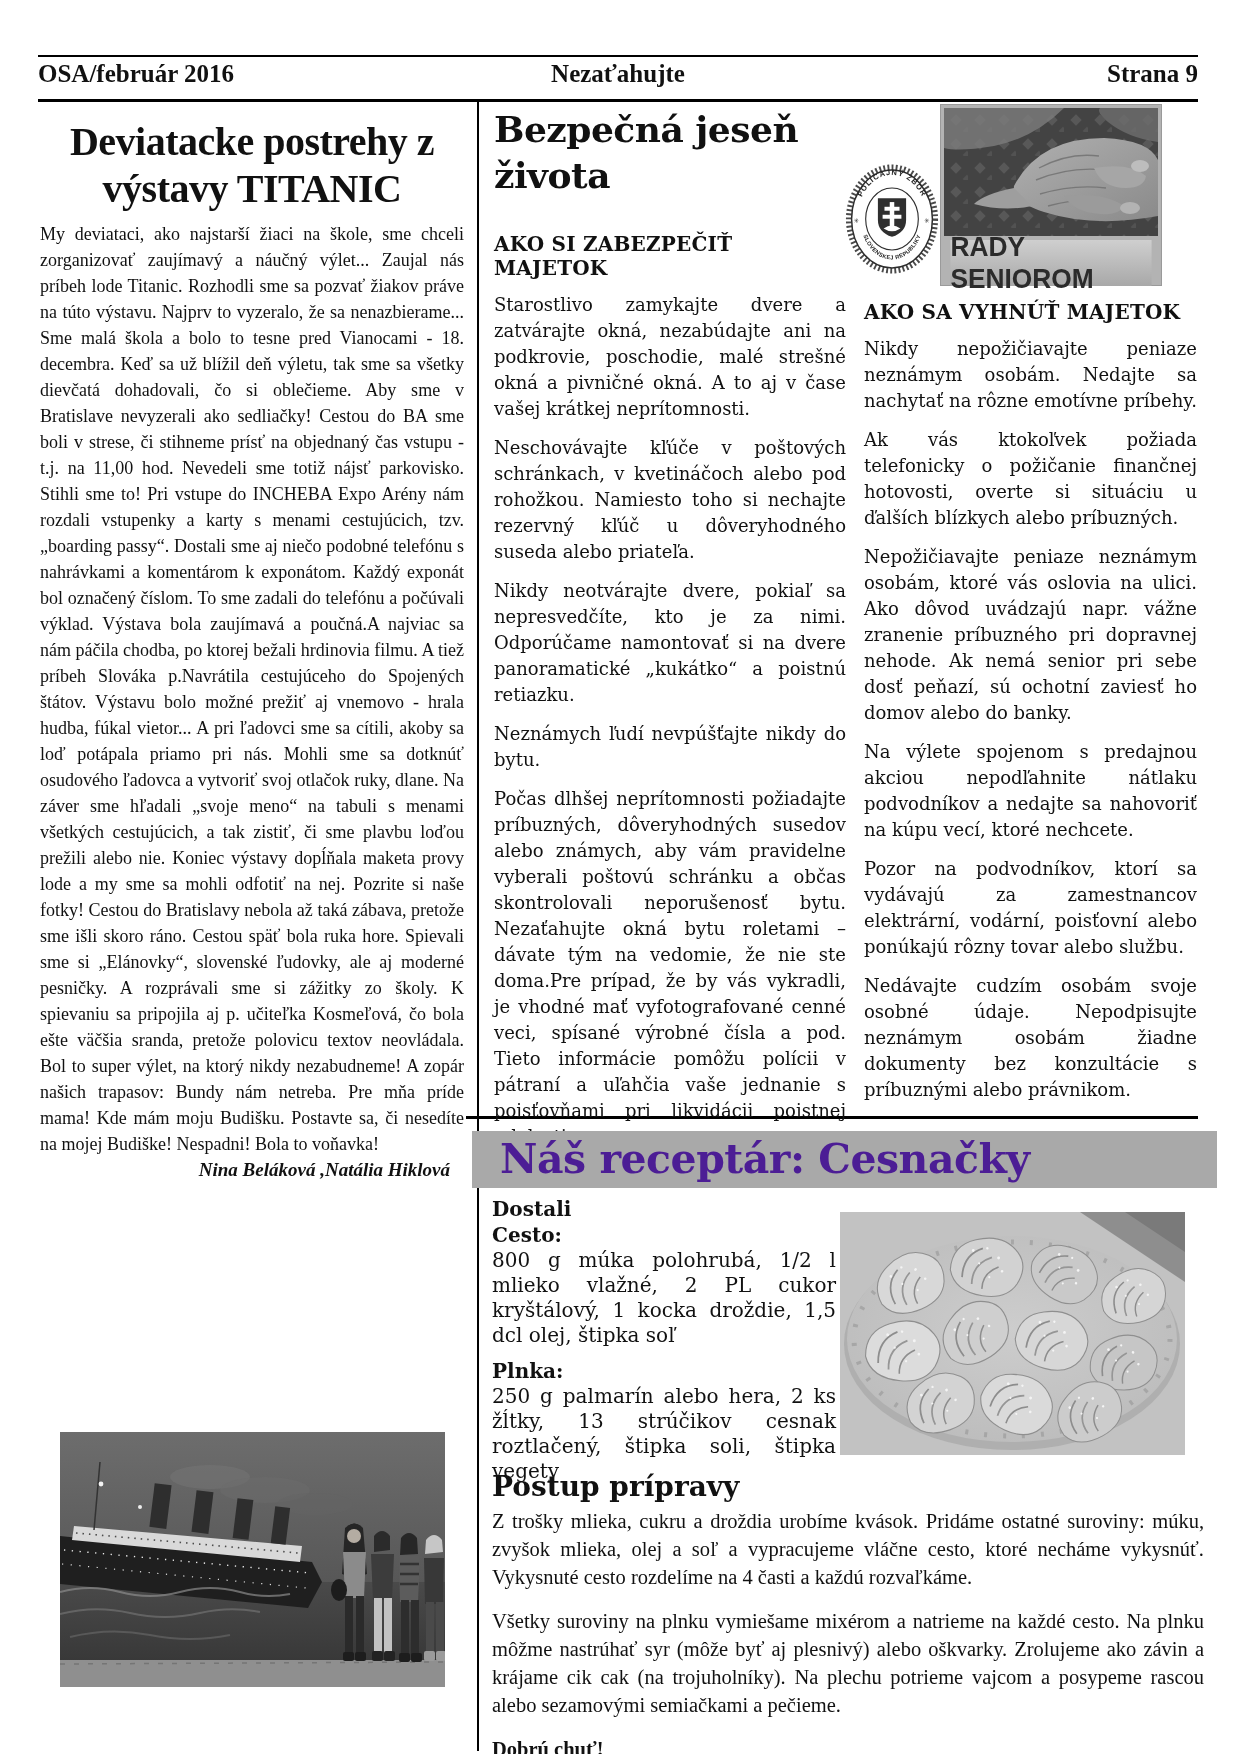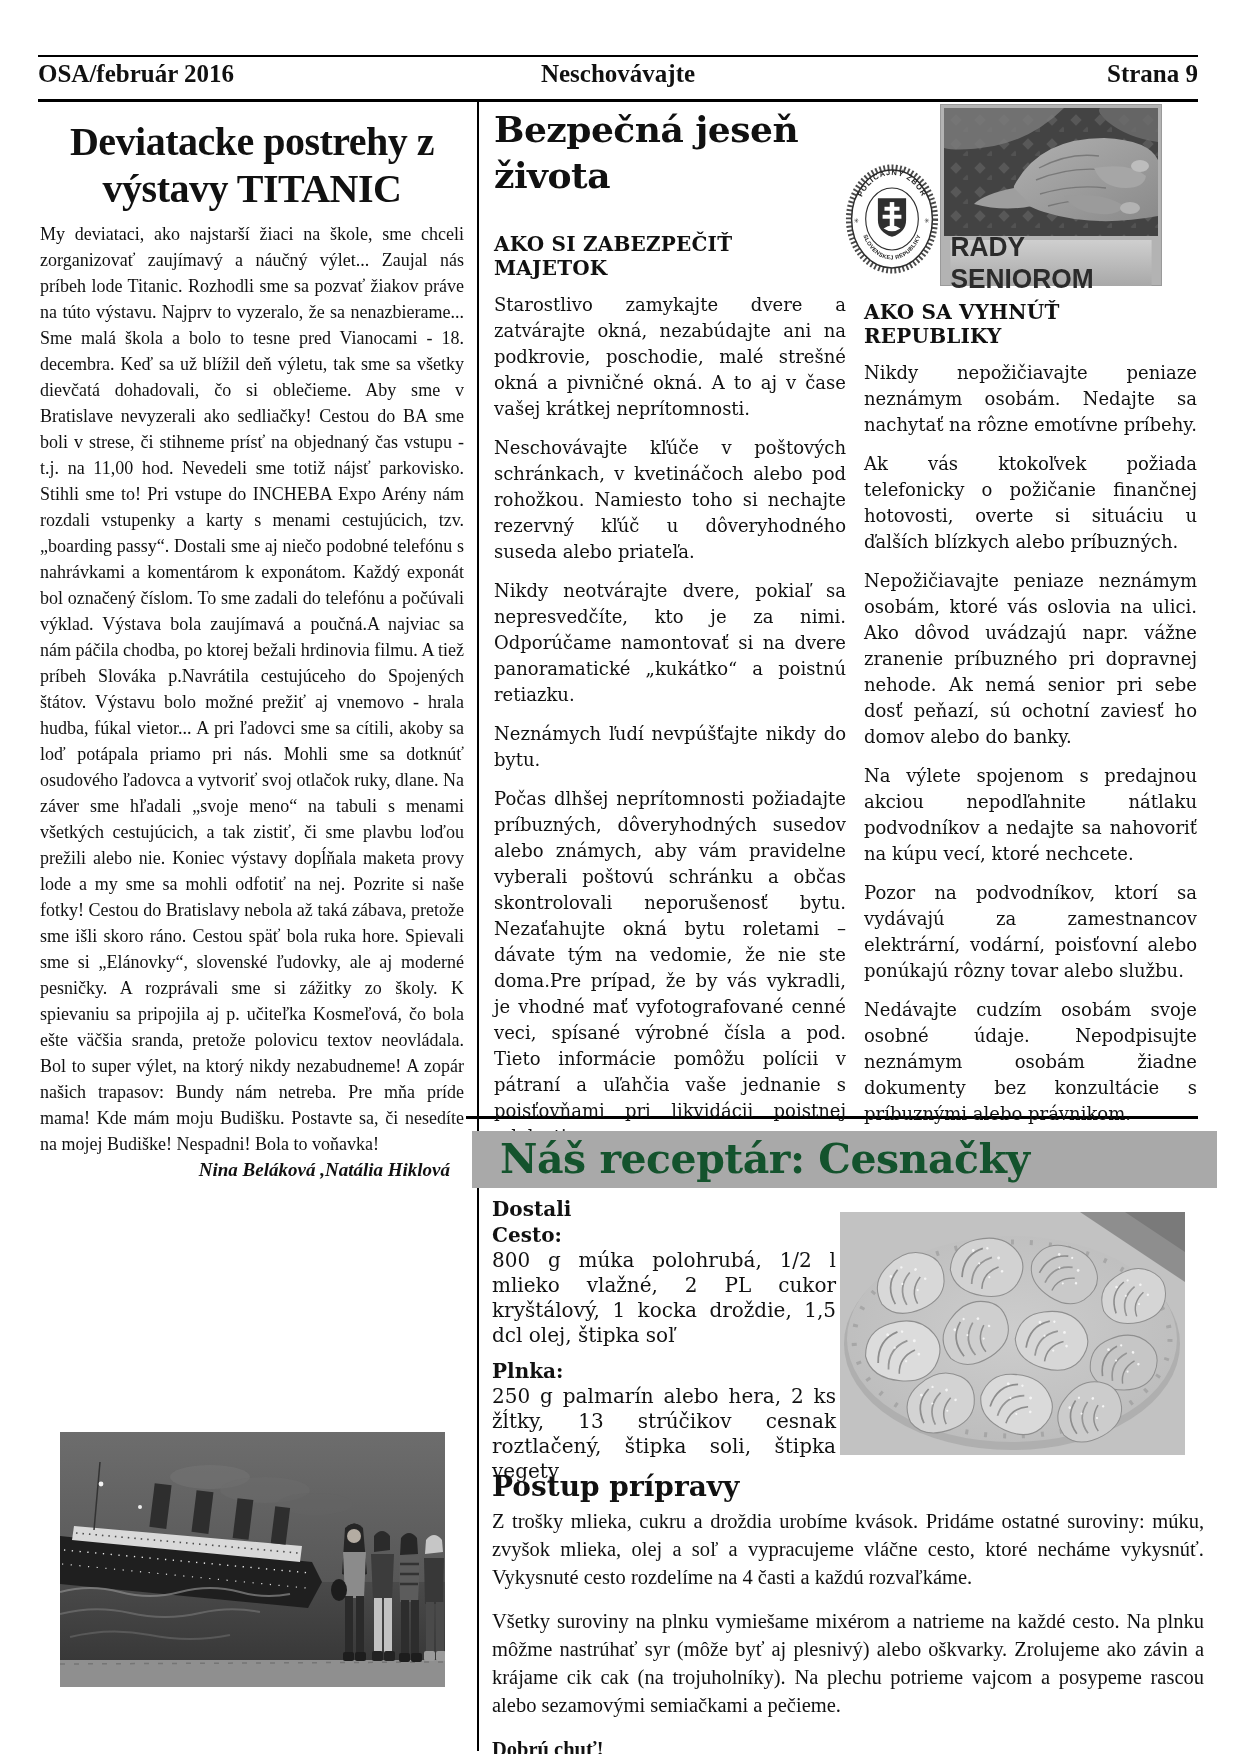--- a/index.html
+++ b/index.html
@@ -31,21 +31,21 @@
 
   .rady{position:absolute;left:940px;top:104px;width:222px;height:182px;background:#b3b3b3;
         box-sizing:border-box;padding:4px;box-shadow:0 0 0 1px #9a9a9a inset;}
   .rady-caption{height:46px;display:flex;align-items:center;justify-content:center;
         font-family:"Liberation Sans",sans-serif;font-weight:bold;font-size:28px;color:#2b2b2b;
         letter-spacing:0px;transform:scaleX(0.94);background:linear-gradient(#cfcfcf,#a8a8a8);}
 
   .col-right{position:absolute;left:864px;top:300px;width:333px;}
 
   .banner{position:absolute;left:472px;top:1131px;width:745px;height:57px;background:#a9a9a9;}
-  .banner-title{margin:0;padding-left:28px;line-height:57px;font-weight:bold;font-size:41px;color:#14532d;letter-spacing:-0.5px;}
+  .banner-title{margin:0;padding-left:28px;line-height:57px;font-weight:bold;font-size:41px;color:#4c1d95;letter-spacing:-0.5px;}
 
   .recipe-left{position:absolute;left:492px;top:1196px;width:344px;}
   .rl-h{margin:0;font-weight:bold;font-size:20px;line-height:26px;}
   .rl-p{font-size:20px;line-height:25px;text-align:justify;margin:0 0 10px 0;}
 
   .cesnacky{left:840px;top:1212px;}
 
   .postup{position:absolute;left:492px;top:1470px;width:712px;
           font-family:"Liberation Serif",serif;}
   .postup-h{margin:0 0 4px 0;font-family:"DejaVu Serif",serif;font-weight:bold;font-size:28px;}
@@ -56,21 +56,21 @@
 <body>
 
 <div class="page">
 
   <div class="rule" style="left:38px;top:55px;width:1160px;height:2px;"></div>
   <div class="rule" style="left:38px;top:99px;width:1160px;height:3px;"></div>
   <div class="rule" style="left:477px;top:99px;width:2px;height:1652px;"></div>
   <div class="rule" style="left:466px;top:1116px;width:732px;height:3px;"></div>
 
   <div class="hdr-row">
-    <span class="c">Neschovávajte</span>
+    <span class="c">Nezaťahujte</span>
     <span class="l">OSA/február 2016</span>
     <span class="r">Strana 9</span>
   </div>
 
   <div class="col-left">
     <h1 class="left-title">
       <span>Deviatacke postrehy z</span><br>
       <span>výstavy TITANIC</span>
     </h1>
     <p class="body-just">My deviataci, ako najstarší žiaci na škole, sme chceli zorganizovať zaujímavý a náučný výlet... Zaujal nás príbeh lode Titanic. Rozhodli sme sa pozvať žiakov práve na túto výstavu. Najprv to vyzeralo, že sa nenazbierame... Sme malá škola a bolo to tesne pred Vianocami - 18. decembra. Keď sa už blížil deň výletu, tak sme sa všetky dievčatá dohadovali, čo si oblečieme. Aby sme v Bratislave nevyzerali ako sedliačky! Cestou do BA sme boli v strese, či stihneme prísť na objednaný čas vstupu - t.j. na 11,00 hod. Nevedeli sme totiž nájsť parkovisko. Stihli sme to! Pri vstupe do INCHEBA Expo Arény nám rozdali vstupenky a karty s menami cestujúcich, tzv. „boarding passy“. Dostali sme aj niečo podobné telefónu s nahrávkami a komentárom k exponátom. Každý exponát bol označený číslom. To sme zadali do telefónu a počúvali výklad. Výstava bola zaujímavá a poučná.A najviac sa nám páčila chodba, po ktorej bežali hrdinovia filmu. A tiež príbeh Slováka p.Navrátila cestujúceho do Spojených štátov. Výstavu bolo možné prežiť aj vnemovo - hrala hudba, fúkal vietor... A pri ľadovci sme sa cítili, akoby sa loď potápala priamo pri nás. Mohli sme sa dotknúť osudového ľadovca a vytvoriť svoj otlačok ruky, dlane. Na záver sme hľadali „svoje meno“ na tabuli s menami všetkých cestujúcich, a tak zistiť, či sme plavbu loďou prežili alebo nie. Koniec výstavy dopĺňala maketa provy lode a my sme sa mohli odfotiť na nej. Pozrite si naše fotky! Cestou do Bratislavy nebola až taká zábava, pretože sme išli skoro ráno. Cestou späť bola ruka hore. Spievali sme si „Elánovky“, slovenské ľudovky, ale aj moderné pesničky. A rozprávali sme si zážitky zo školy. K spievaniu sa pripojila aj p. učiteľka Kosmeľová, čo bola ešte väčšia sranda, pretože polovicu textov neovládala. Bol to super výlet, na ktorý nikdy nezabudneme! A zopár našich trapasov: Bundy nám netreba. Pre mňa príde mama! Kde mám moju Budišku. Postavte sa, či nesedíte na mojej Budiške! Nespadni! Bola to voňavka!</p>
@@ -223,21 +223,21 @@
       </g>
       <path d="M150,60 q36,-6 52,8 q-2,12 -20,12 q-24,0 -32,-20 Z" fill="#a6a6a6"></path>
       <path d="M120,88 q40,-4 60,10 q-6,10 -24,8 q-26,-2 -36,-18 Z" fill="#9b9b9b"></path>
       <ellipse cx="196" cy="58" rx="9" ry="6" fill="#bdbdbd"></ellipse>
       <ellipse cx="186" cy="100" rx="10" ry="6" fill="#b3b3b3"></ellipse>
     </svg>
     <div class="rady-caption">RADY SENIOROM</div>
   </div>
 
   <div class="col-right">
-    <h3 class="sec-h">AKO SA VYHNÚŤ REPUBLIKY</h3>
+    <h3 class="sec-h">AKO SA VYHNÚŤ MAJETOK</h3>
     <p class="body-just">Nikdy nepožičiavajte peniaze neznámym osobám. Nedajte sa nachytať na rôzne emotívne príbehy.</p>
     <p class="body-just">Ak vás ktokoľvek požiada telefonicky o požičanie finančnej hotovosti, overte si situáciu u ďalších blízkych alebo príbuzných.</p>
     <p class="body-just">Nepožičiavajte peniaze neznámym osobám, ktoré vás oslovia na ulici. Ako dôvod uvádzajú napr. vážne zranenie príbuzného pri dopravnej nehode. Ak nemá senior pri sebe dosť peňazí, sú ochotní zaviesť ho domov alebo do banky.</p>
     <p class="body-just">Na výlete spojenom s predajnou akciou nepodľahnite nátlaku podvodníkov a nedajte sa nahovoriť na kúpu vecí, ktoré nechcete.</p>
     <p class="body-just">Pozor na podvodníkov, ktorí sa vydávajú za zamestnancov elektrární, vodární, poisťovní alebo ponúkajú rôzny tovar alebo službu.</p>
     <p class="body-just">Nedávajte cudzím osobám svoje osobné údaje. Nepodpisujte neznámym osobám žiadne dokumenty bez konzultácie s príbuznými alebo právnikom.</p>
   </div>
 
   <div class="banner">
     <h2 class="banner-title">Náš receptár: Cesnačky</h2>

